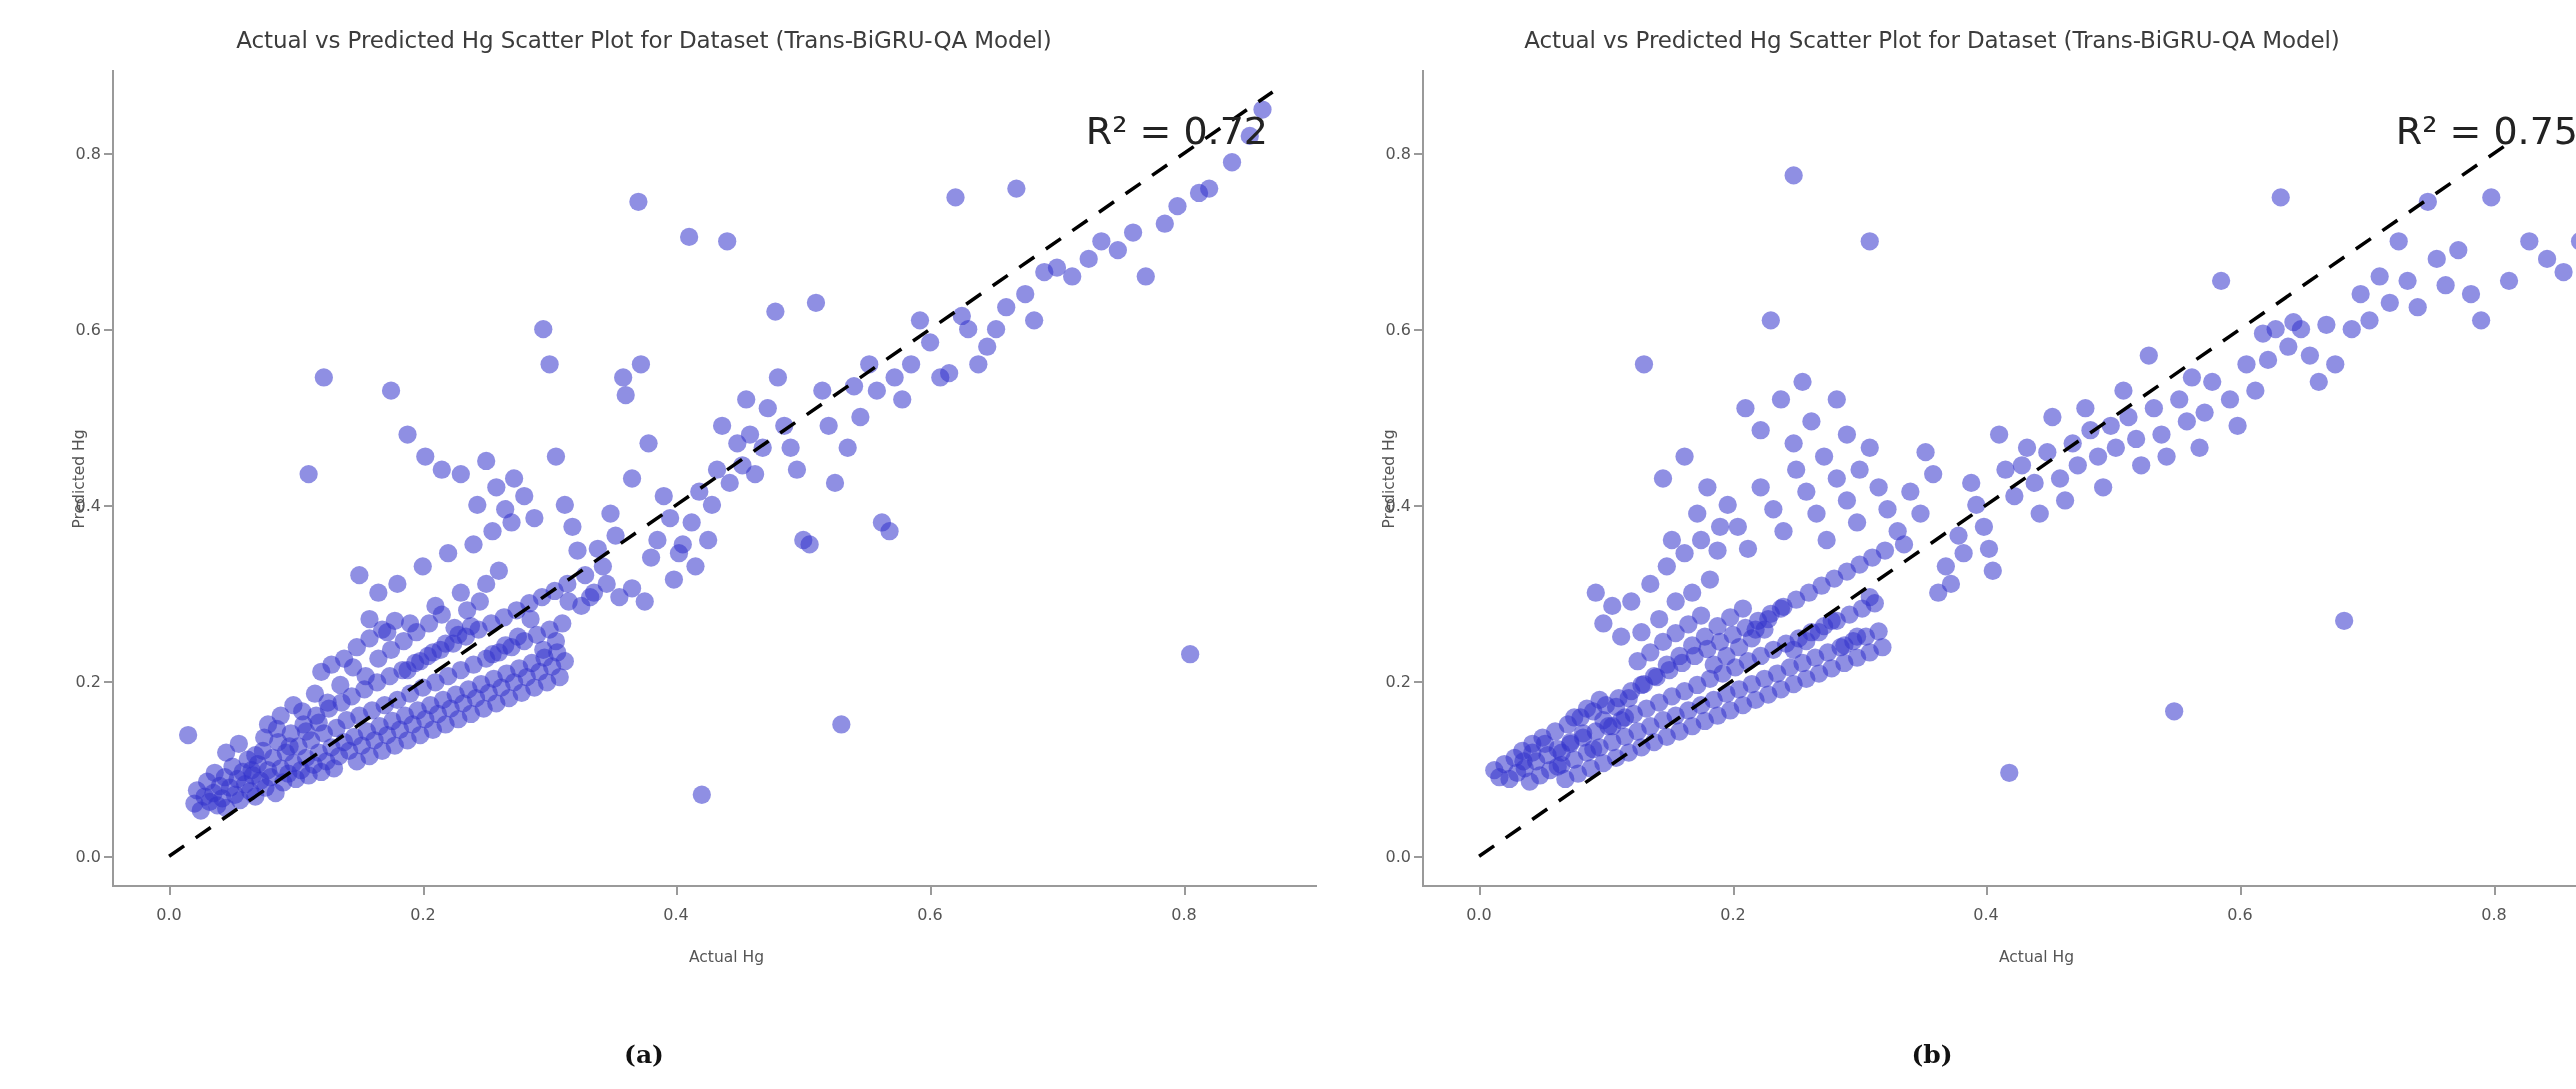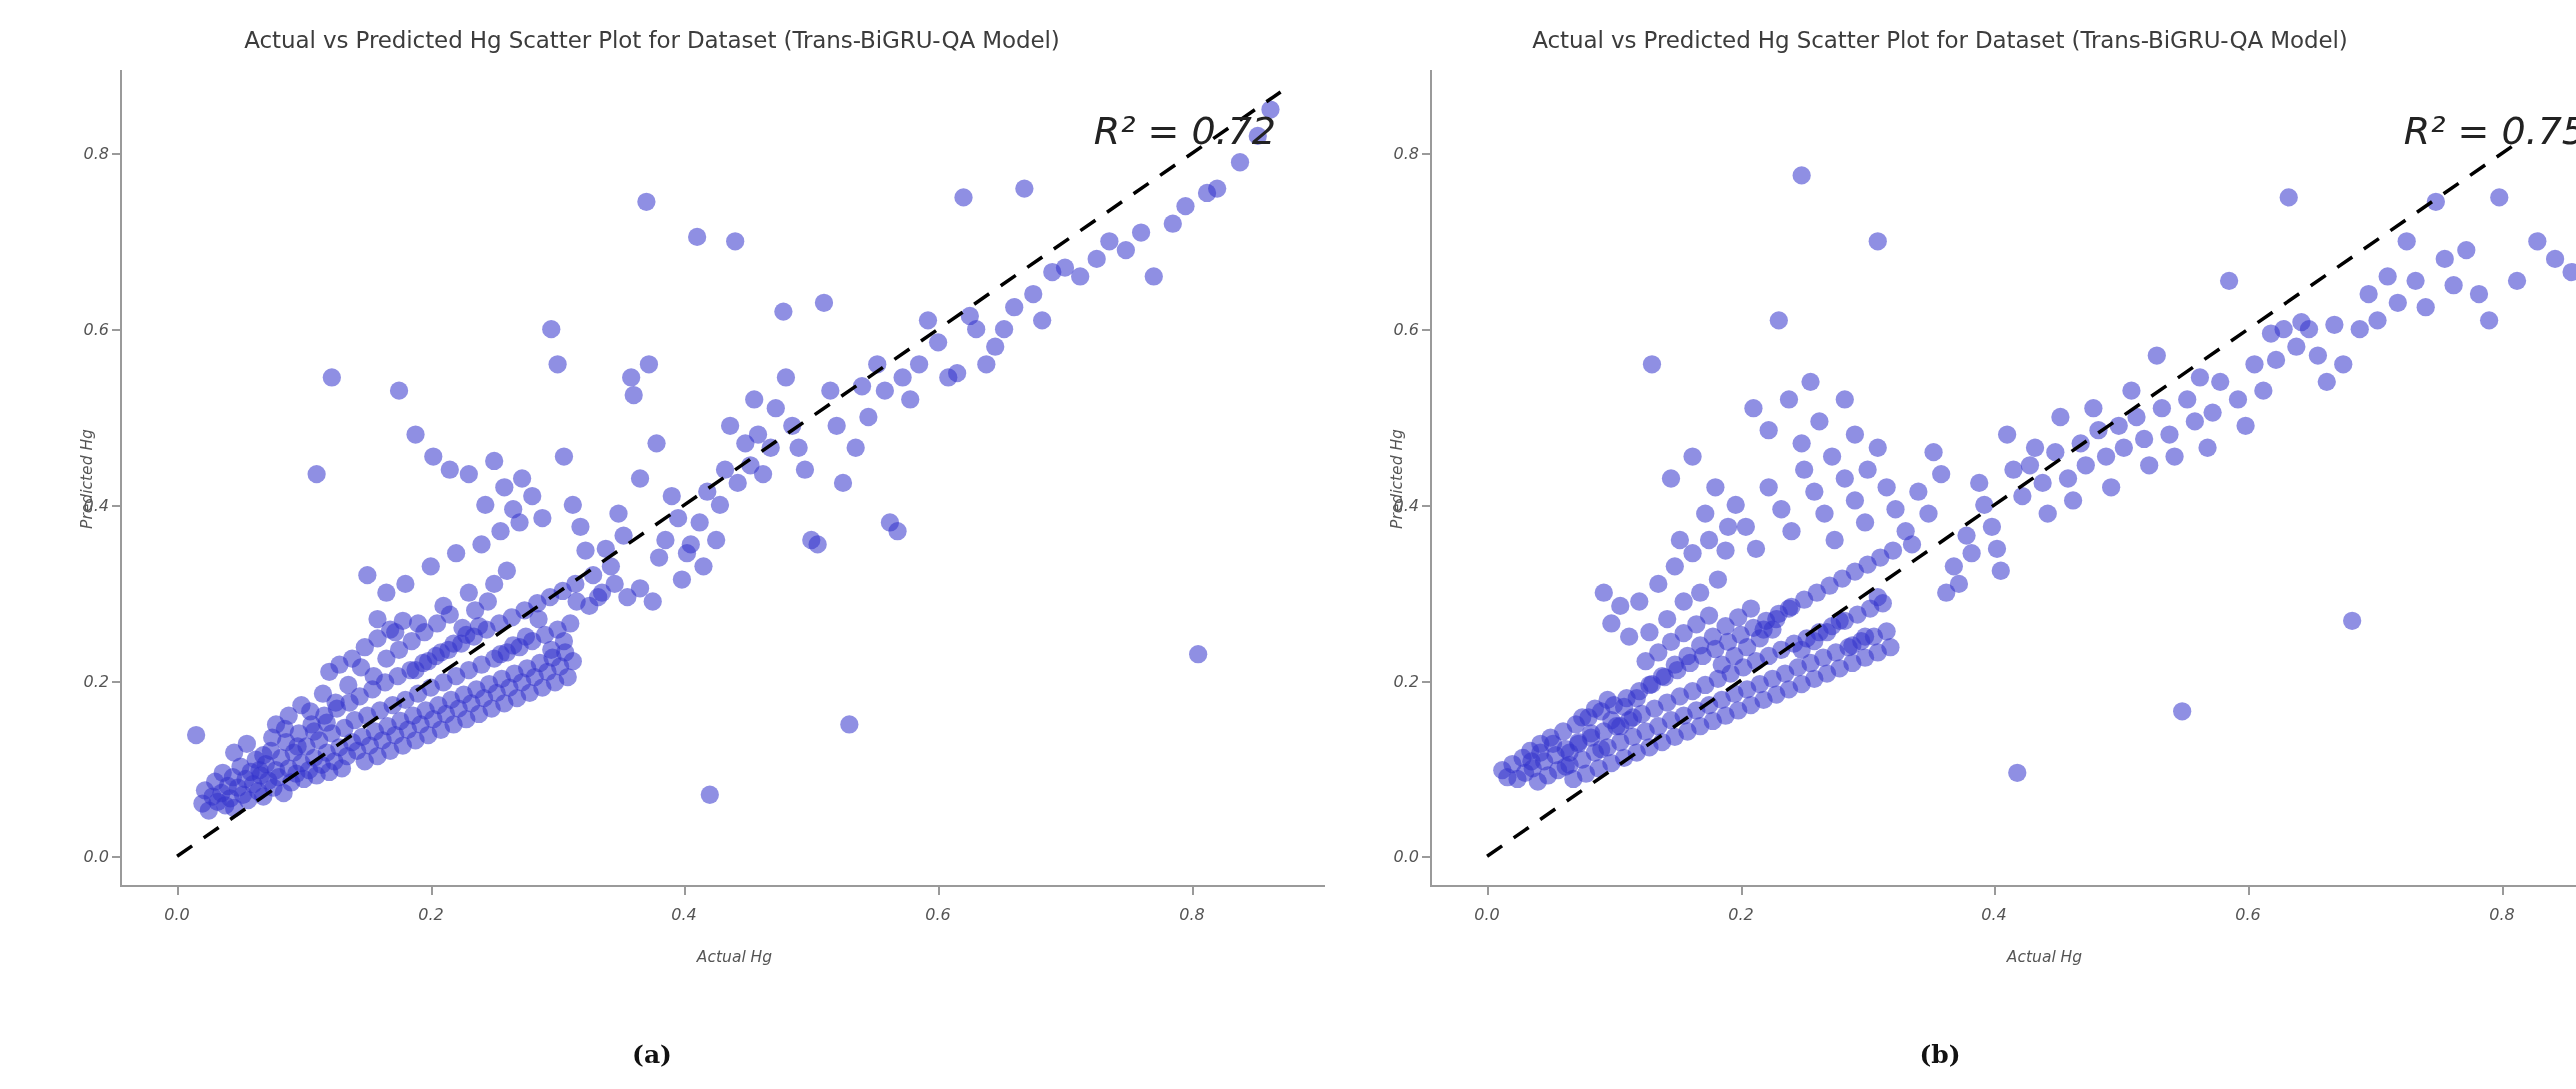--- a/index.html
+++ b/index.html
@@ -17,21 +17,20 @@
     position: relative;
     width: 2576px;
     height: 1089px;
     display: flex;
     flex-direction: row;
   }
   .panel {
     position: relative;
     width: 1288px;
     height: 1089px;
-    margin-left: 8px;
   }
   .plot-title {
     position: absolute;
     top: 27px;
     left: 0;
     width: 1288px;
     text-align: center;
     font-size: 23px;
     color: #3c3c3c;
     font-family: "DejaVu Sans", sans-serif;
@@ -45,21 +44,20 @@
     width: 1288px;
     height: 1089px;
   }
   
   .axes {
     position: absolute;
     left: 112px;
     top: 70px;
     width: 1205px;
     height: 817px;
-    font-style: italic;
   }
   .panel-b .axes { left: 134px; }
   .spine {
     position: absolute;
     background: #9a9a9a;
   }
   .spine-left   { left: 0;  top: 0;    width: 2.1px;  height: 817px; }
   .spine-bottom { left: 0;  bottom: 0; width: 1205px; height: 2.1px; }
 
   .tick-mark-y {

